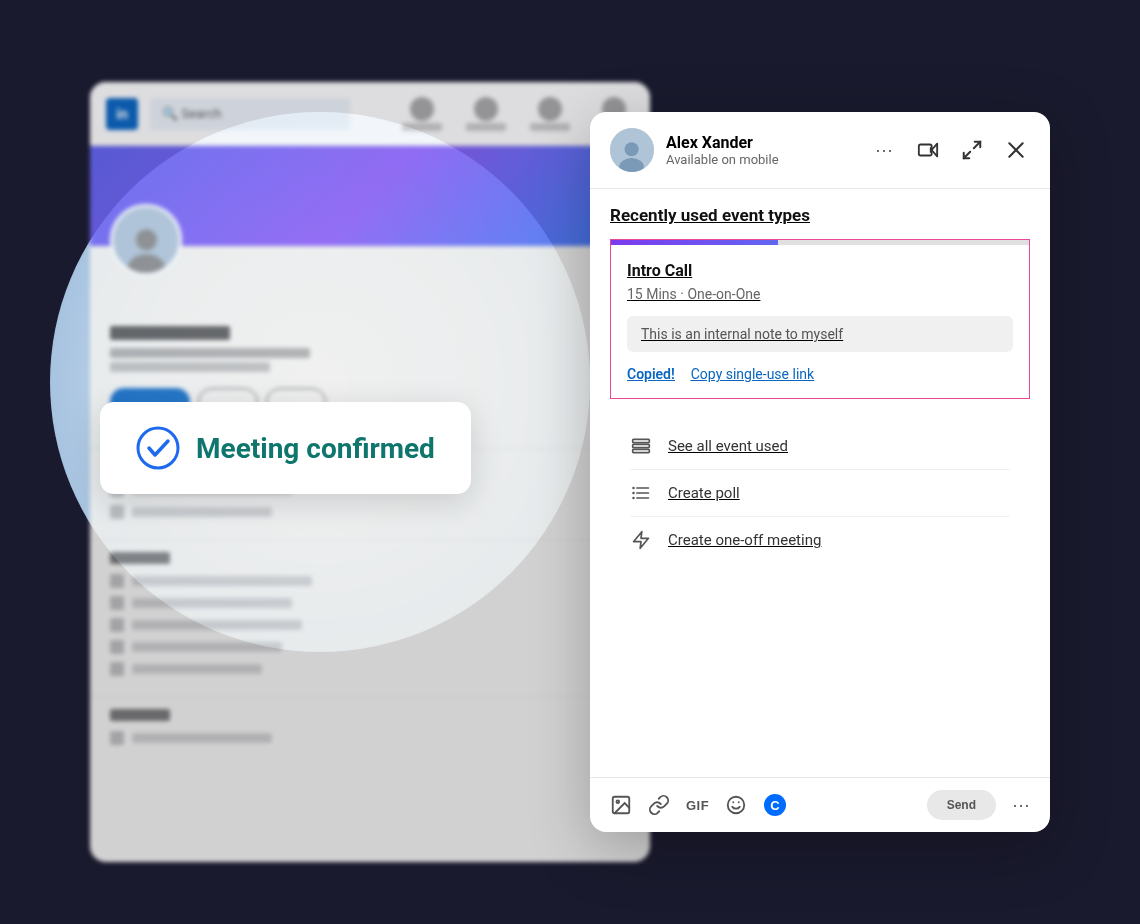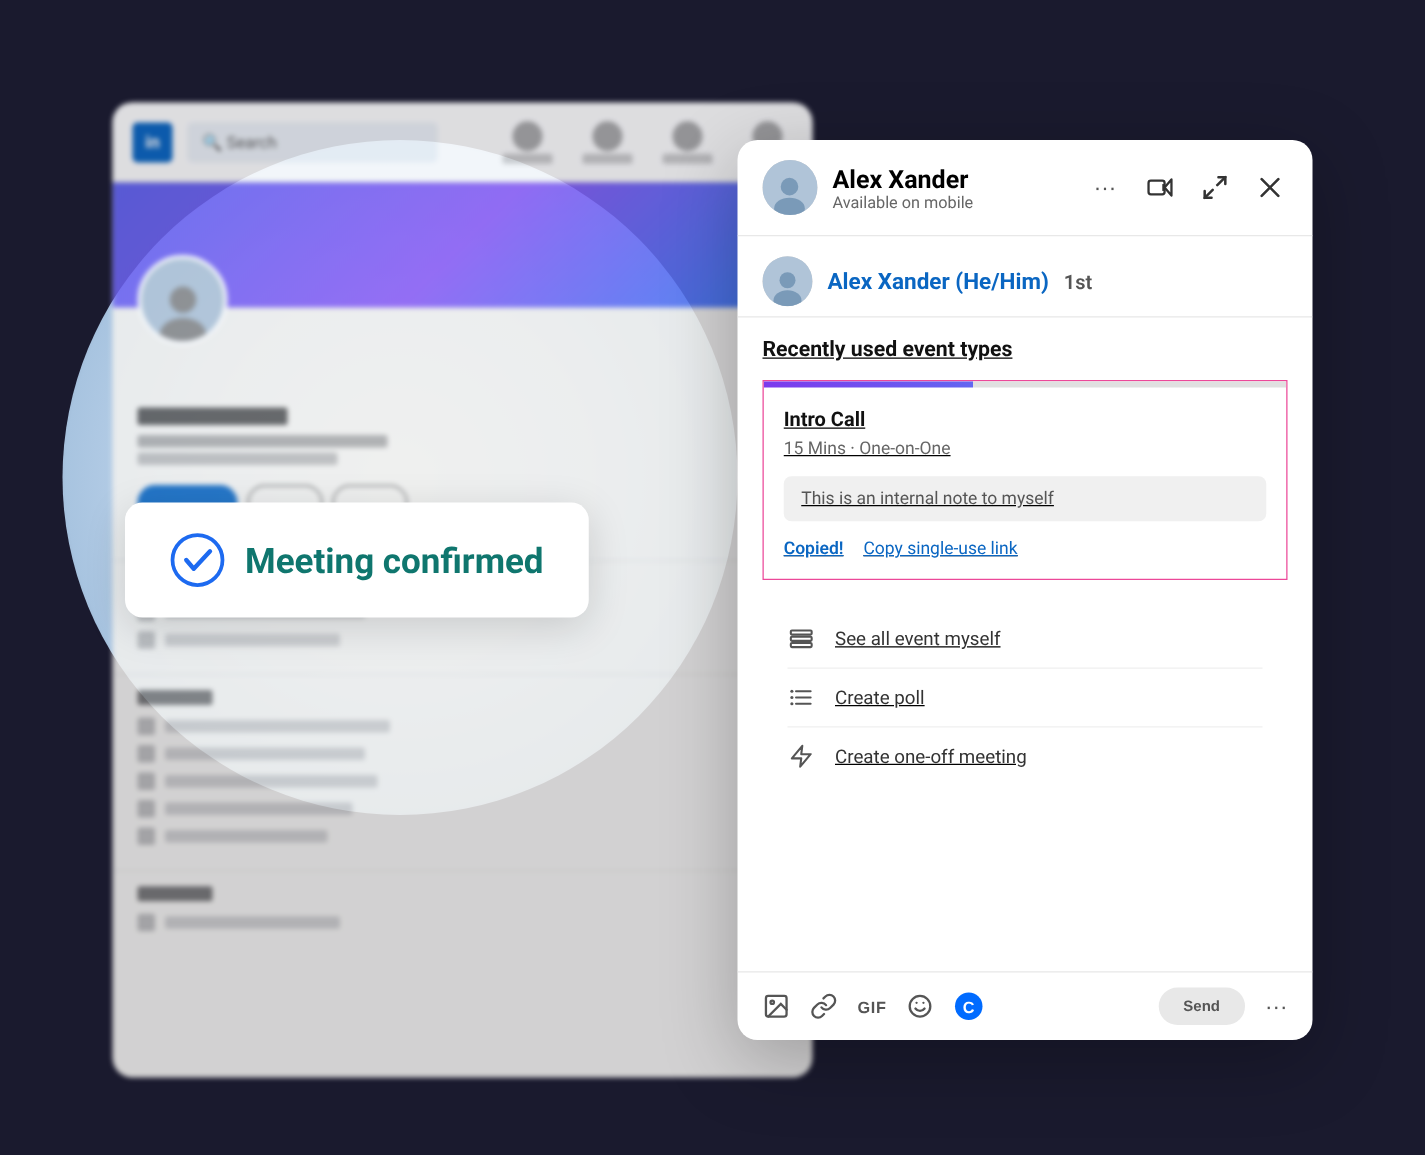--- a/index.html
+++ b/index.html
@@ -277,21 +277,21 @@
       display: flex;
       align-items: center;
       justify-content: center;
     }
 
     .panel-user-info {
       flex: 1;
     }
 
     .panel-name {
-      font-size: 20px;
+      font-size: 16px;
       font-weight: 700;
       color: #000;
     }
 
     .panel-status {
       font-size: 13px;
       color: #666;
     }
 
     .panel-actions {
@@ -655,34 +655,20 @@
           <svg width="20" height="20" viewBox="0 0 24 24" fill="none" stroke="#333" stroke-width="2.5" stroke-linecap="round">
               <line x1="4" y1="4" x2="20" y2="20"></line>
               <line x1="20" y1="4" x2="4" y2="20"></line>
             </svg>
         </button>
       </div>
     </div>
 
     <div class="panel-body">
 
-      <div class="chat-profile-row">
-        <div class="chat-profile-avatar">
-          <div class="avatar-placeholder">
-            <svg viewBox="0 0 40 40" fill="none">
-                <circle cx="20" cy="14" r="8" fill="#7a9ab8"></circle>
-                <ellipse cx="20" cy="34" rx="14" ry="10" fill="#7a9ab8"></ellipse>
-              </svg>
-          </div>
-        </div>
-        <div>
-          <span class="chat-profile-name">Alex Xander (He/Him)</span>
-          <span class="chat-profile-badge" style="margin-left:8px; font-size:16px; color:#555; font-weight:600;">1st</span>
-        </div>
-      </div>
 
       <div class="event-types-section">
         <div class="event-types-title">Recently used event types</div>
 
         <div class="event-card">
           <div class="event-card-progress"></div>
           <div class="event-card-body">
             <div class="event-card-title">Intro Call</div>
             <div class="event-card-subtitle">15 Mins · One-on-One</div>
             <div class="event-card-note">This is an internal note to myself</div>
@@ -696,21 +682,21 @@
         <div class="menu-items">
 
           <div class="menu-item">
             <div class="menu-icon">
               <svg width="20" height="20" viewBox="0 0 24 24" fill="none" stroke="#555" stroke-width="2" stroke-linecap="round">
                 <rect x="2" y="4" width="20" height="4" rx="1"></rect>
                   <rect x="2" y="10" width="20" height="4" rx="1"></rect>
                   <rect x="2" y="16" width="20" height="4" rx="1"></rect>
               </svg>
             </div>
-            <span class="menu-label">See all event myself</span>
+            <span class="menu-label">See all event used</span>
           </div>
 
           <div class="menu-item">
             <div class="menu-icon">
               <svg width="20" height="20" viewBox="0 0 24 24" fill="none" stroke="#555" stroke-width="2" stroke-linecap="round">
                 <line x1="3" y1="6" x2="3" y2="6" stroke-width="3"></line>
                   <line x1="7" y1="6" x2="21" y2="6"></line>
                 <line x1="3" y1="12" x2="3" y2="12" stroke-width="3"></line>
                   <line x1="7" y1="12" x2="21" y2="12"></line>
                 <line x1="3" y1="18" x2="3" y2="18" stroke-width="3"></line>

